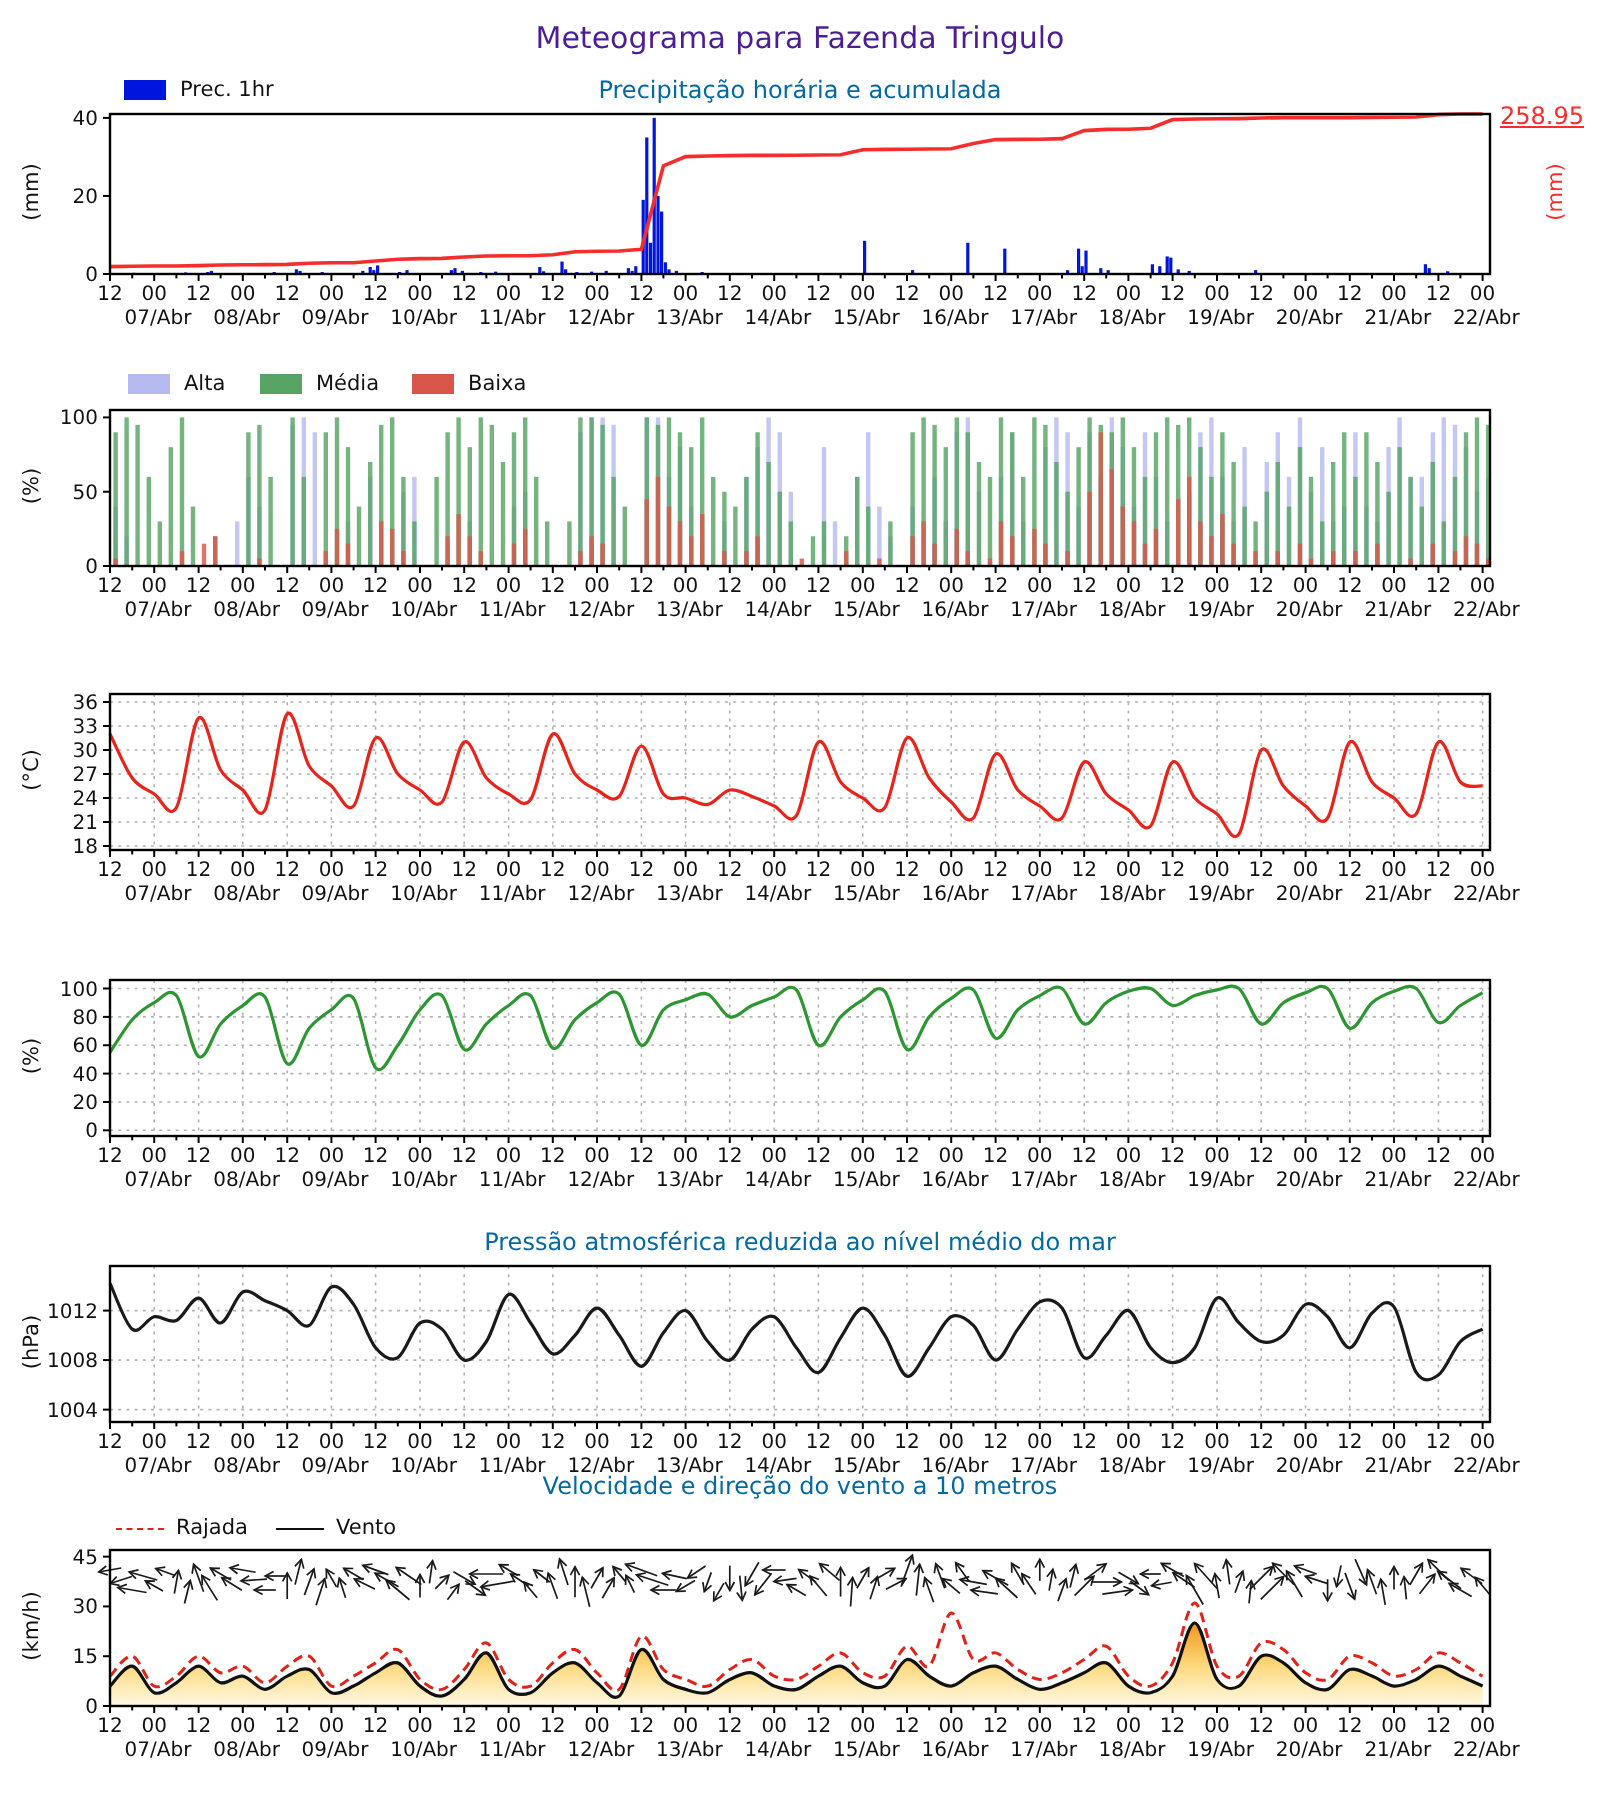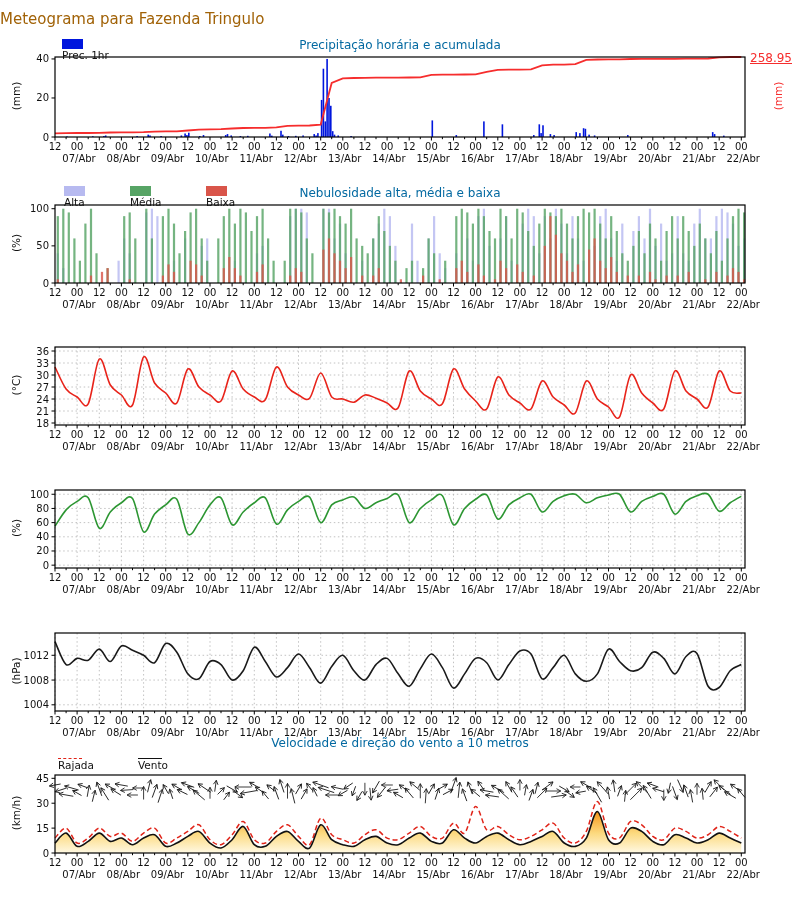--- a/index.html
+++ b/index.html
@@ -1,24 +1,24 @@
 <!DOCTYPE html>
 <html><head>
 <meta charset="utf-8">
 <style>
   html,body{margin:0;padding:0;background:#fff;}
   .page{position:relative;width:800px;height:900px;background:#fff;overflow:hidden;
         font-family:"DejaVu Sans","Liberation Sans",sans-serif;color:#111;}
   #charts-svg{position:absolute;left:0;top:0;}
-  .suptitle{position:absolute;top:10px;left:0;width:800px;text-align:left;font-size:15px;color:#a16207;}
+  .suptitle{position:absolute;top:10px;left:0;width:800px;text-align:center;font-size:15px;color:#4c1d95;}
   .ctitle{position:absolute;left:55px;width:690px;text-align:center;font-size:12px;color:#0369a1;white-space:nowrap;}
   .t0{top:38px}.t1{top:186px}.t2{top:328px}.t3{top:471px}.t4{top:614px}.t5{top:736px}
   .ylab{position:absolute;left:-14px;width:60px;text-align:center;font-size:10.5px;transform:rotate(-90deg);color:#111;}
   .y0{top:90px}.y1{top:237px}.y2{top:379px}.y3{top:522px}.y4{top:665px}.y5{top:807px}
-  .legend{position:absolute;display:flex;align-items:flex-start;font-size:10.5px;white-space:nowrap;flex-direction:column;}
+  .legend{position:absolute;display:flex;align-items:center;font-size:10.5px;white-space:nowrap;}
   .swatch{display:inline-block;width:21px;height:10px;margin-right:7px;}
   .lineicon{display:inline-block;width:24px;height:0;margin-right:6px;}
   .lg0{left:62px;top:39px}
   .lgc0{left:64px;top:186px}.lgc1{left:130px;top:186px}.lgc2{left:206px;top:186px}
   .lgw0{left:58px;top:758px}.lgw1{left:138px;top:758px}
   .accmax{position:absolute;left:750px;top:51px;font-size:12px;text-decoration:underline;}
   .accunit{position:absolute;left:748px;top:90px;width:60px;text-align:center;font-size:10.5px;transform:rotate(-90deg);}
   .grid{stroke:#b3b3b3;stroke-width:0.8;stroke-dasharray:1.5,2.6;}
   .frame{fill:none;stroke:#000;stroke-width:1.2;}
   .tick{stroke:#000;stroke-width:1;}
@@ -1716,21 +1716,21 @@
         <line x1="51.5" x2="55" y1="828.11" y2="828.11" class="tick"></line>
         <text x="49" y="831.61" class="yt">15</text>
         <line x1="51.5" x2="55" y1="803.21" y2="803.21" class="tick"></line>
         <text x="49" y="806.71" class="yt">30</text>
         <line x1="51.5" x2="55" y1="778.32" y2="778.32" class="tick"></line>
         <text x="49" y="781.82" class="yt">45</text>
       </g>
     </svg>
 
   <div class="ctitle t0">Precipitação horária e acumulada</div>
-  <div class="ctitle t1">Nebulosidade alta, média e baixa</div>
+  <div class="ctitle t4">Pressão atmosférica reduzida ao nível médio do mar</div>
   <div class="ctitle t5">Velocidade e direção do vento a 10 metros</div>
 
   <div class="ylab y0">(mm)</div>
   <div class="ylab y1">(%)</div>
   <div class="ylab y2">(°C)</div>
   <div class="ylab y3">(%)</div>
   <div class="ylab y4">(hPa)</div>
   <div class="ylab y5">(km/h)</div>
 
   <div class="legend lg0">

